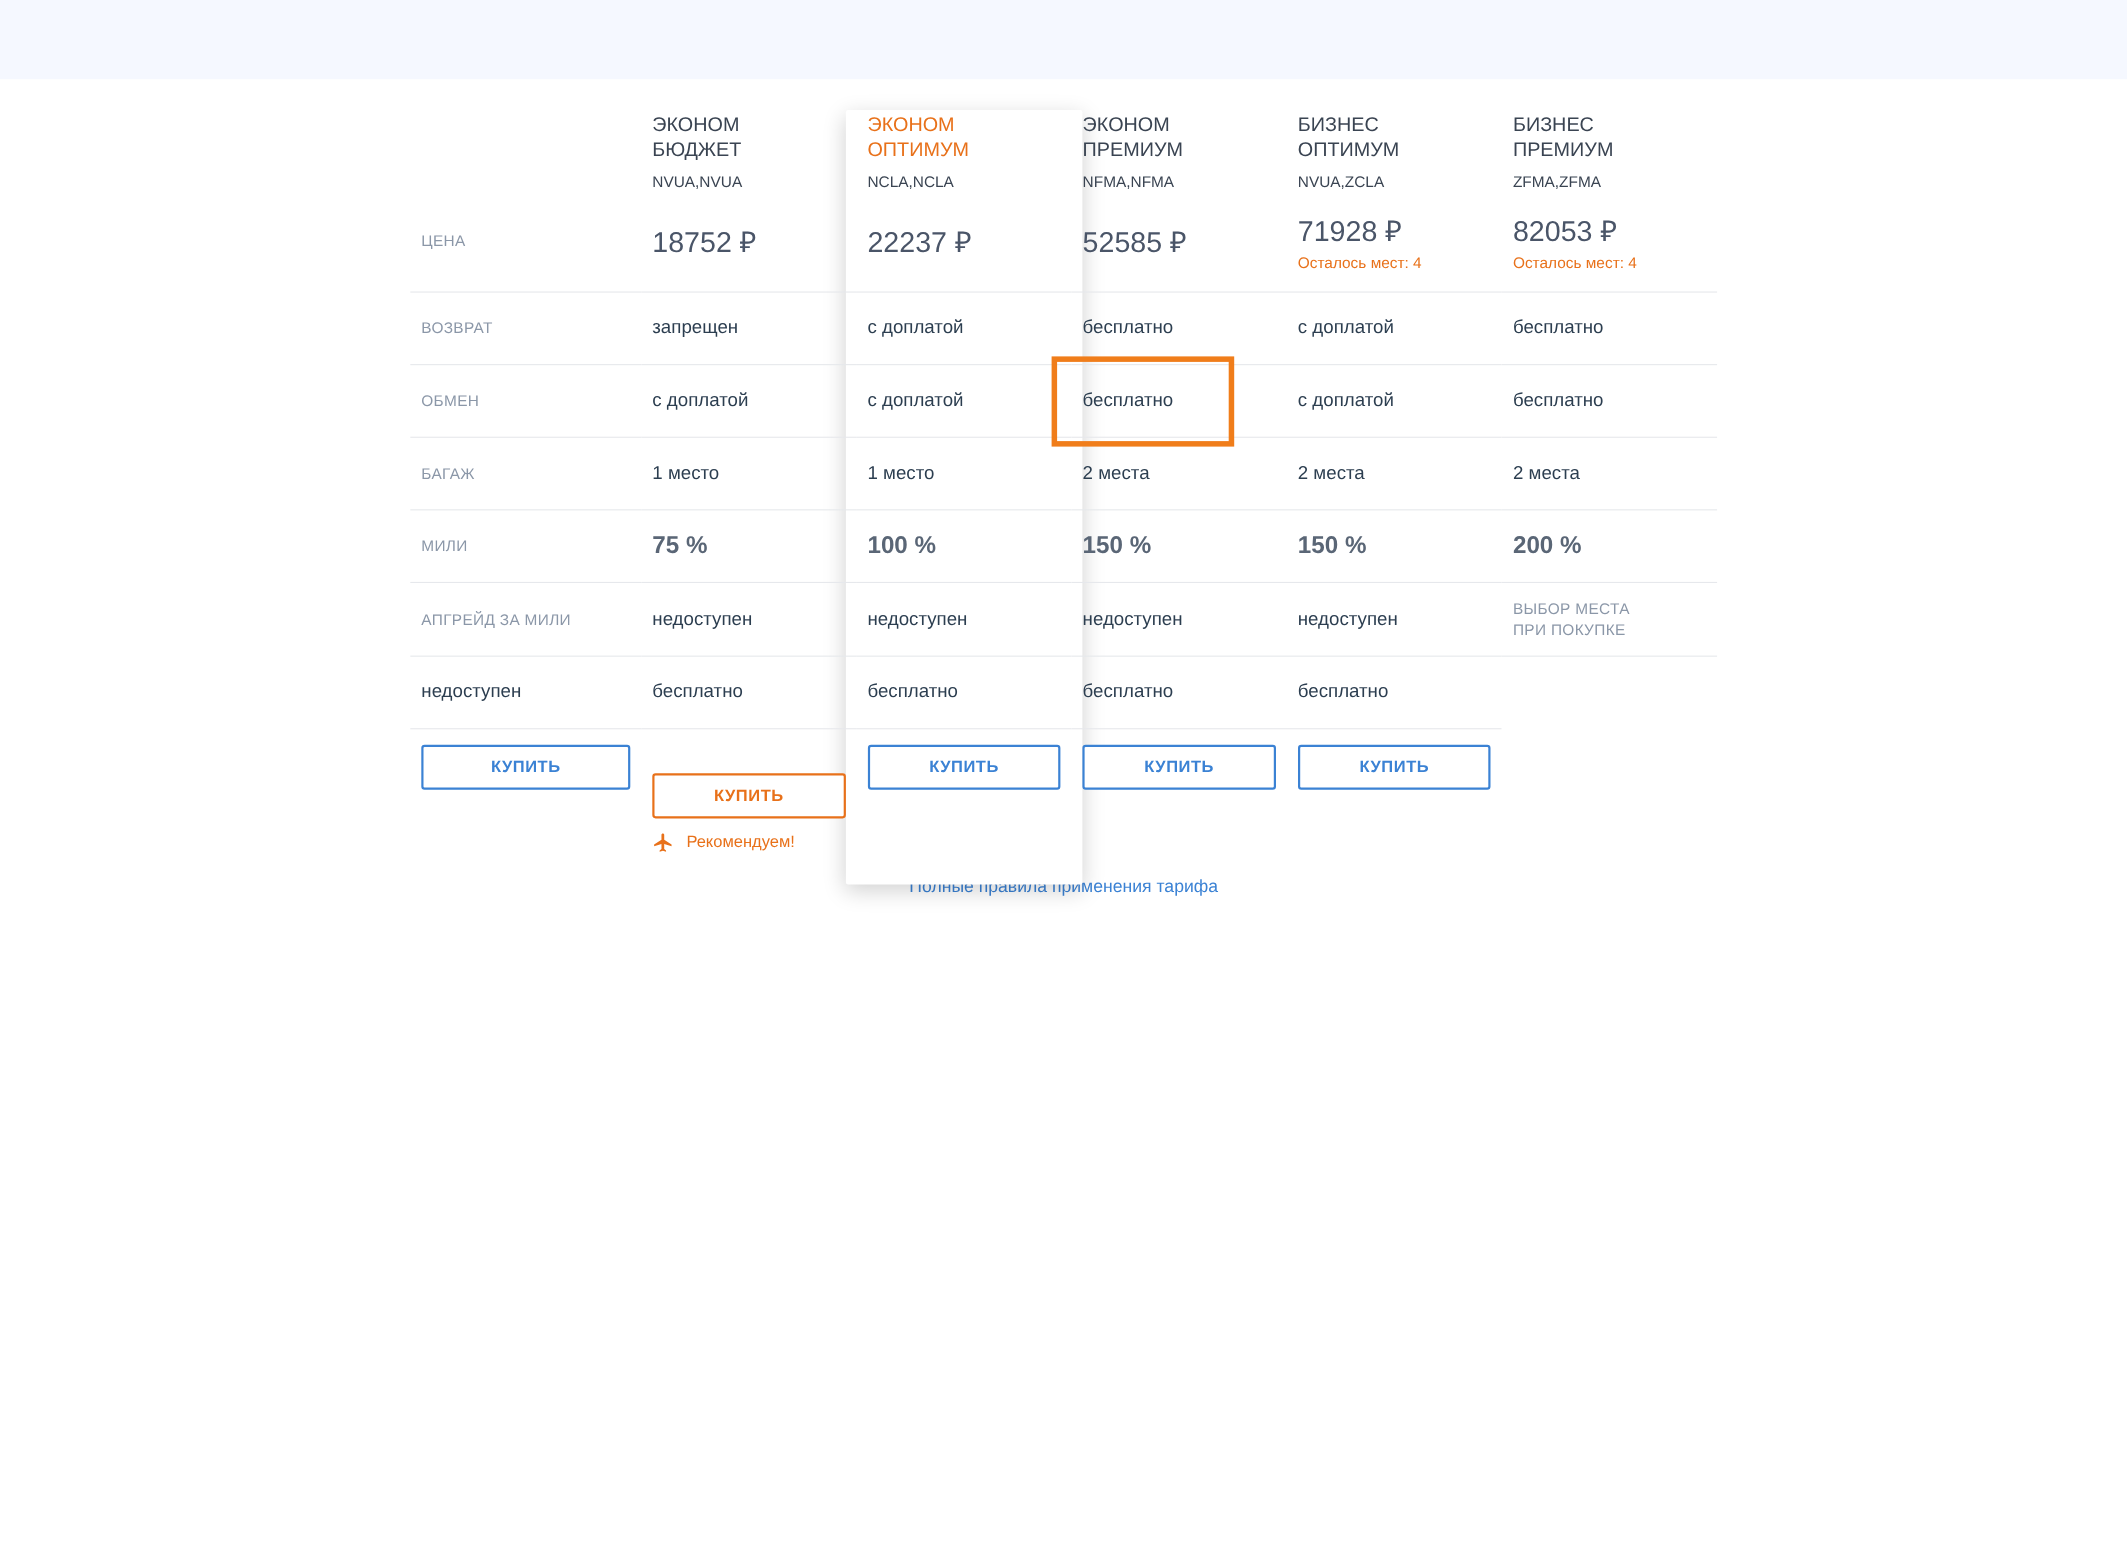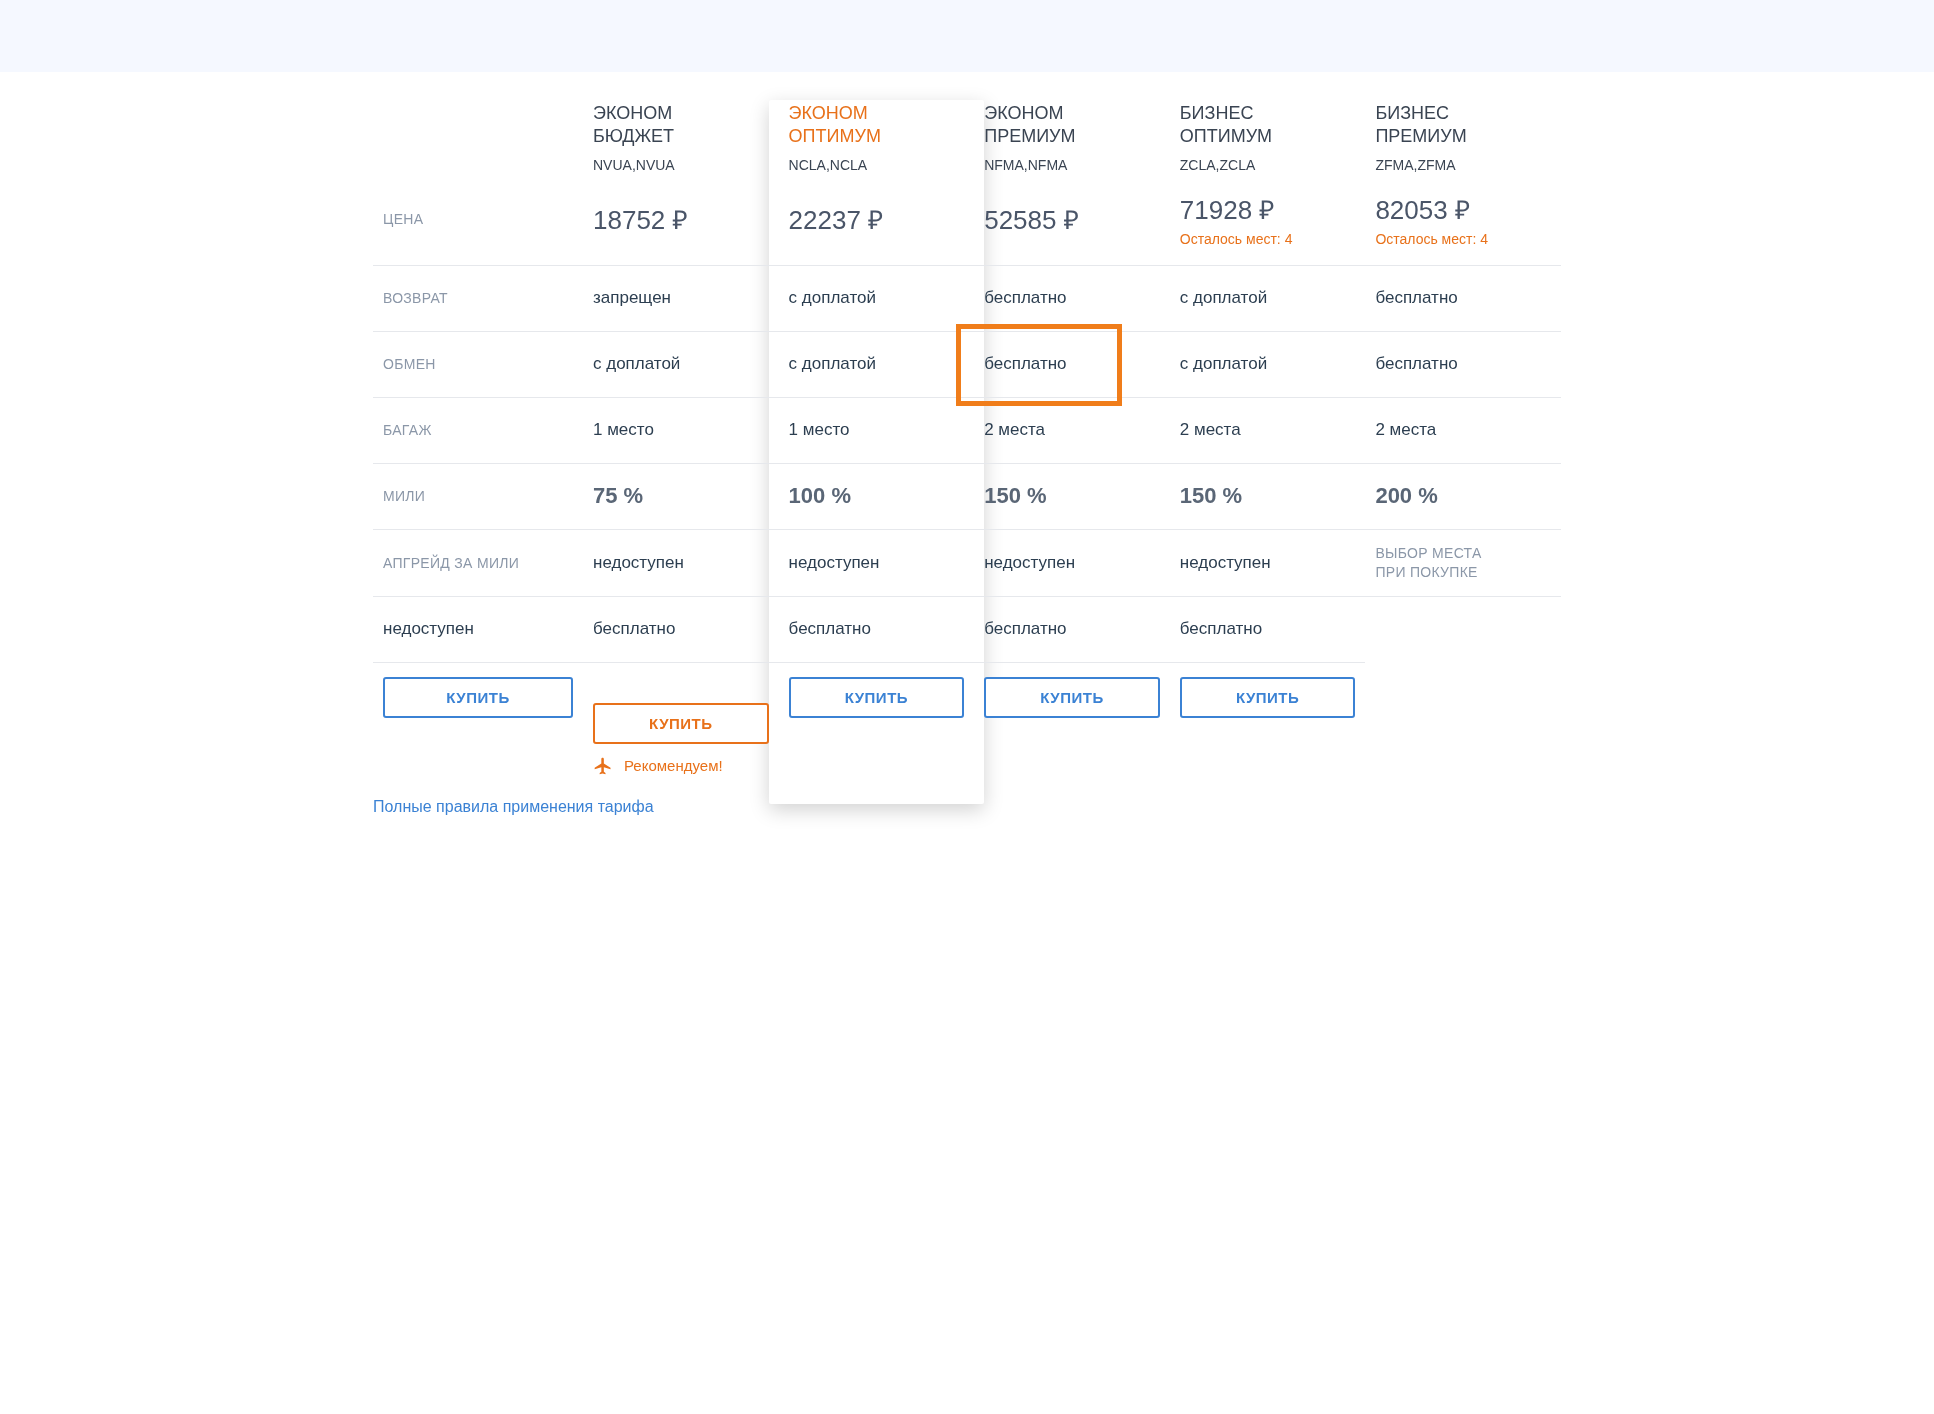--- a/index.html
+++ b/index.html
@@ -109,20 +109,21 @@
       gap: 11px;
       margin-top: 12px;
       color: #e8711a;
       font-size: 15px;
     }
     .plane-icon {
       width: 20px; height: 20px;
       fill: #e8711a;
     }
     .footer-link {
+      text-align: center;
       margin-top: 8px;
     }
     .footer-link a {
       color: #3b82d4;
       font-size: 16px;
       text-decoration: none;
       cursor: pointer;
     }
     .orange-box {
       position: absolute;
@@ -151,21 +152,21 @@
     <div class="cell hdr no-border">
       <div class="plan-name highlight"><span>ЭКОНОМ</span><br><span>ОПТИМУМ</span></div>
       <div class="plan-code">NCLA,NCLA</div>
     </div>
     <div class="cell hdr no-border">
       <div class="plan-name"><span>ЭКОНОМ</span><br><span>ПРЕМИУМ</span></div>
       <div class="plan-code">NFMA,NFMA</div>
     </div>
     <div class="cell hdr no-border">
       <div class="plan-name"><span>БИЗНЕС</span><br><span>ОПТИМУМ</span></div>
-      <div class="plan-code">ZCLA,ZCLA</div>
+      <div class="plan-code">NVUA,ZCLA</div>
     </div>
     <div class="cell hdr no-border">
       <div class="plan-name"><span>БИЗНЕС</span><br><span>ПРЕМИУМ</span></div>
       <div class="plan-code">ZFMA,ZFMA</div>
     </div>
 
     <div class="cell price-cell">
         <span class="row-label">ЦЕНА</span>
       </div>
     <div class="cell price-cell">

